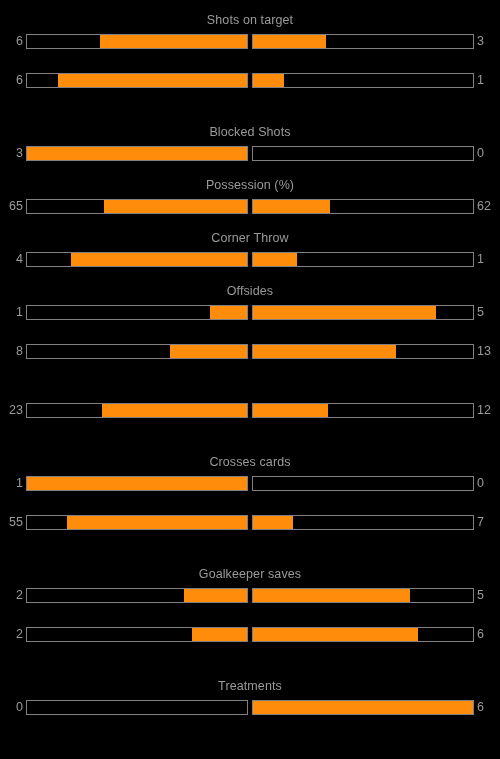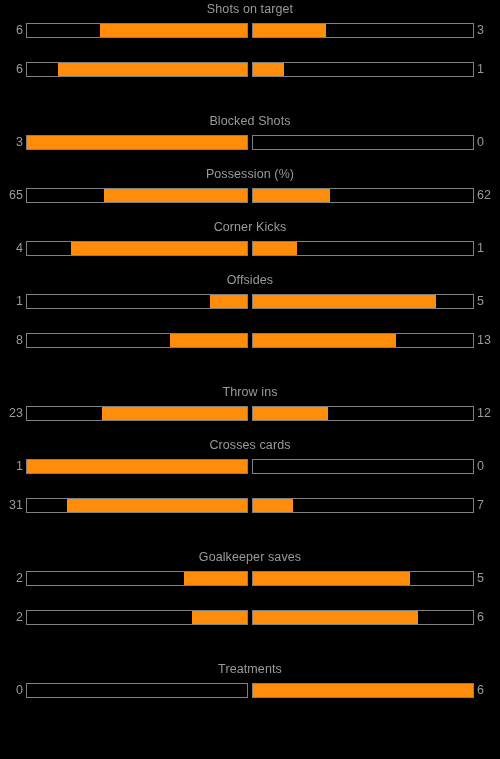--- a/index.html
+++ b/index.html
@@ -12,21 +12,21 @@
     height: 759px;
     overflow: hidden;
     font-family: "Liberation Sans", sans-serif;
     color: #9a9a9a;
   }
   #stats-panel {
     width: 500px;
     height: 759px;
     background: #000000;
     box-sizing: border-box;
-    padding-top: 2px;
+    padding-top: 13px;
   }
   .stat-row {
     height: 53px;
     position: relative;
   }
   .stat-title {
     text-align: center;
     font-size: 12.5px;
     color: #9a9a9a;
     line-height: 14px;
@@ -142,21 +142,21 @@
       </div>
       <div class="bar-gap"></div>
       <div class="bar-track away">
         <div class="bar-fill" style="width: 35%;"></div>
       </div>
       <div class="stat-value away">62</div>
     </div>
   </div>
 
   <div class="stat-row">
-    <div class="stat-title">Corner Kicks</div>
+    <div class="stat-title">Corner Throw</div>
     <div class="stat-bars">
       <div class="stat-value home">4</div>
       <div class="bar-track home">
         <div class="bar-fill" style="width: 80%;"></div>
       </div>
       <div class="bar-gap"></div>
       <div class="bar-track away">
         <div class="bar-fill" style="width: 20%;"></div>
       </div>
       <div class="stat-value away">1</div>
@@ -186,21 +186,20 @@
       </div>
       <div class="bar-gap"></div>
       <div class="bar-track away">
         <div class="bar-fill" style="width: 65.2%;"></div>
       </div>
       <div class="stat-value away">13</div>
     </div>
   </div>
 
   <div class="stat-row">
-    <div class="stat-title">Throw ins</div>
     <div class="stat-bars">
       <div class="stat-value home">23</div>
       <div class="bar-track home">
         <div class="bar-fill" style="width: 65.7%;"></div>
       </div>
       <div class="bar-gap"></div>
       <div class="bar-track away">
         <div class="bar-fill" style="width: 34.3%;"></div>
       </div>
       <div class="stat-value away">12</div>
@@ -217,21 +216,21 @@
       <div class="bar-gap"></div>
       <div class="bar-track away">
         <div class="bar-fill" style="width: 0%;"></div>
       </div>
       <div class="stat-value away">0</div>
     </div>
   </div>
 
   <div class="stat-row">
     <div class="stat-bars">
-      <div class="stat-value home">31</div>
+      <div class="stat-value home">55</div>
       <div class="bar-track home">
         <div class="bar-fill" style="width: 81.6%;"></div>
       </div>
       <div class="bar-gap"></div>
       <div class="bar-track away">
         <div class="bar-fill" style="width: 18.4%;"></div>
       </div>
       <div class="stat-value away">7</div>
     </div>
   </div>

